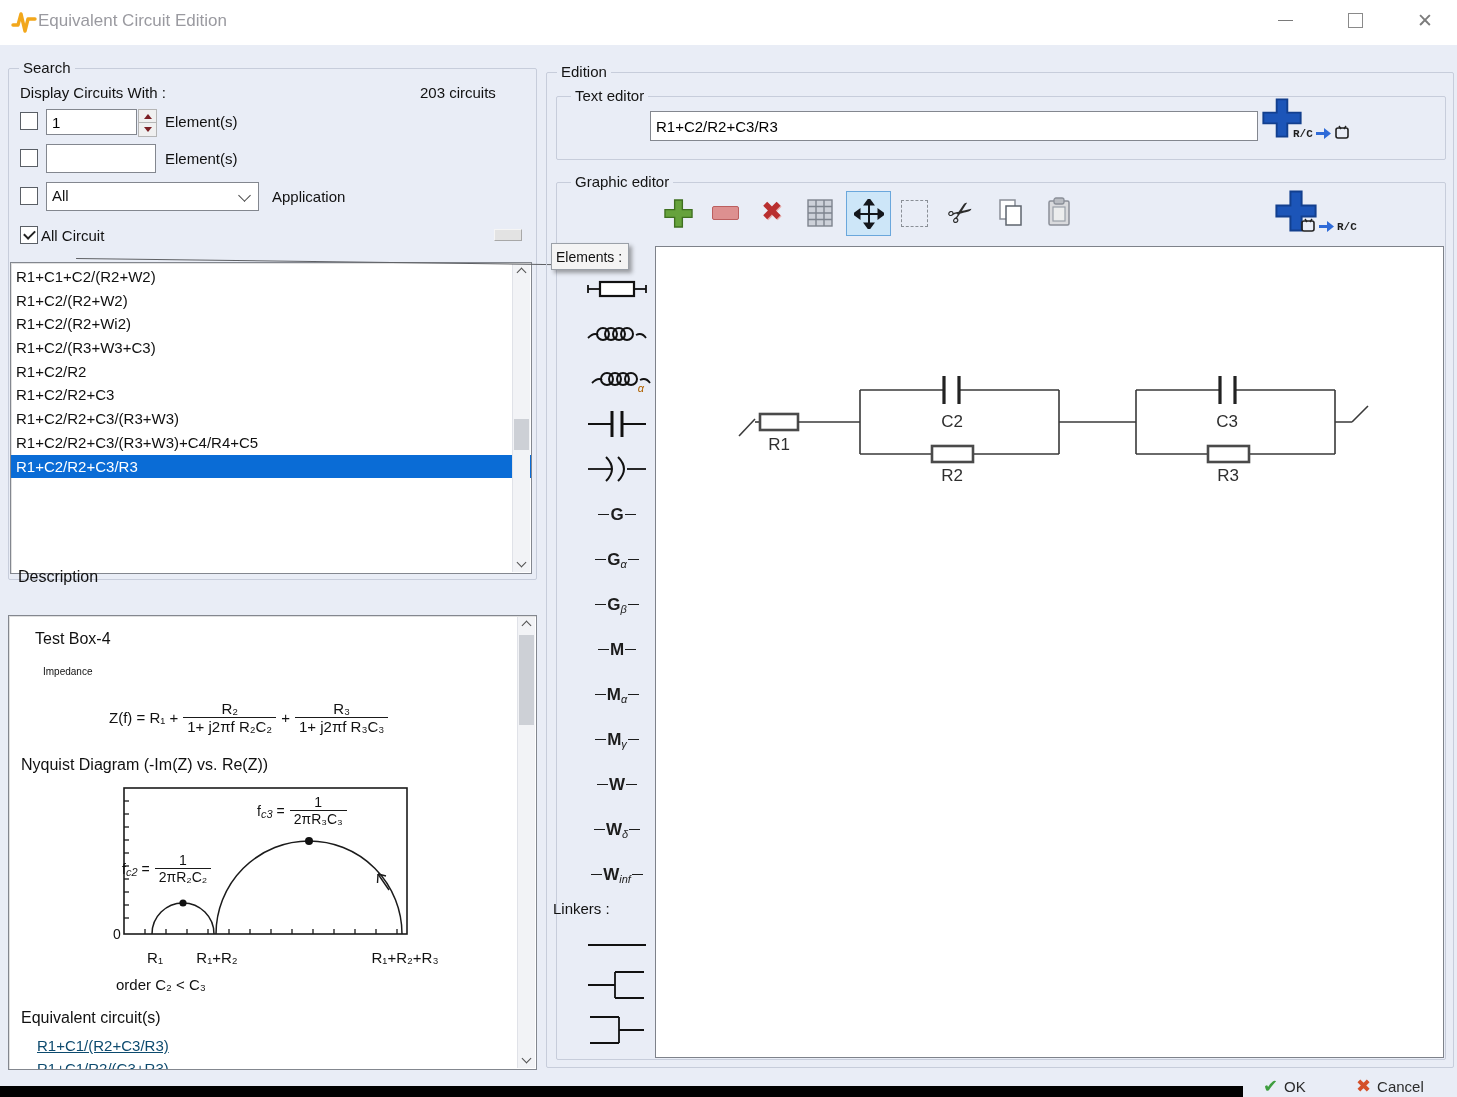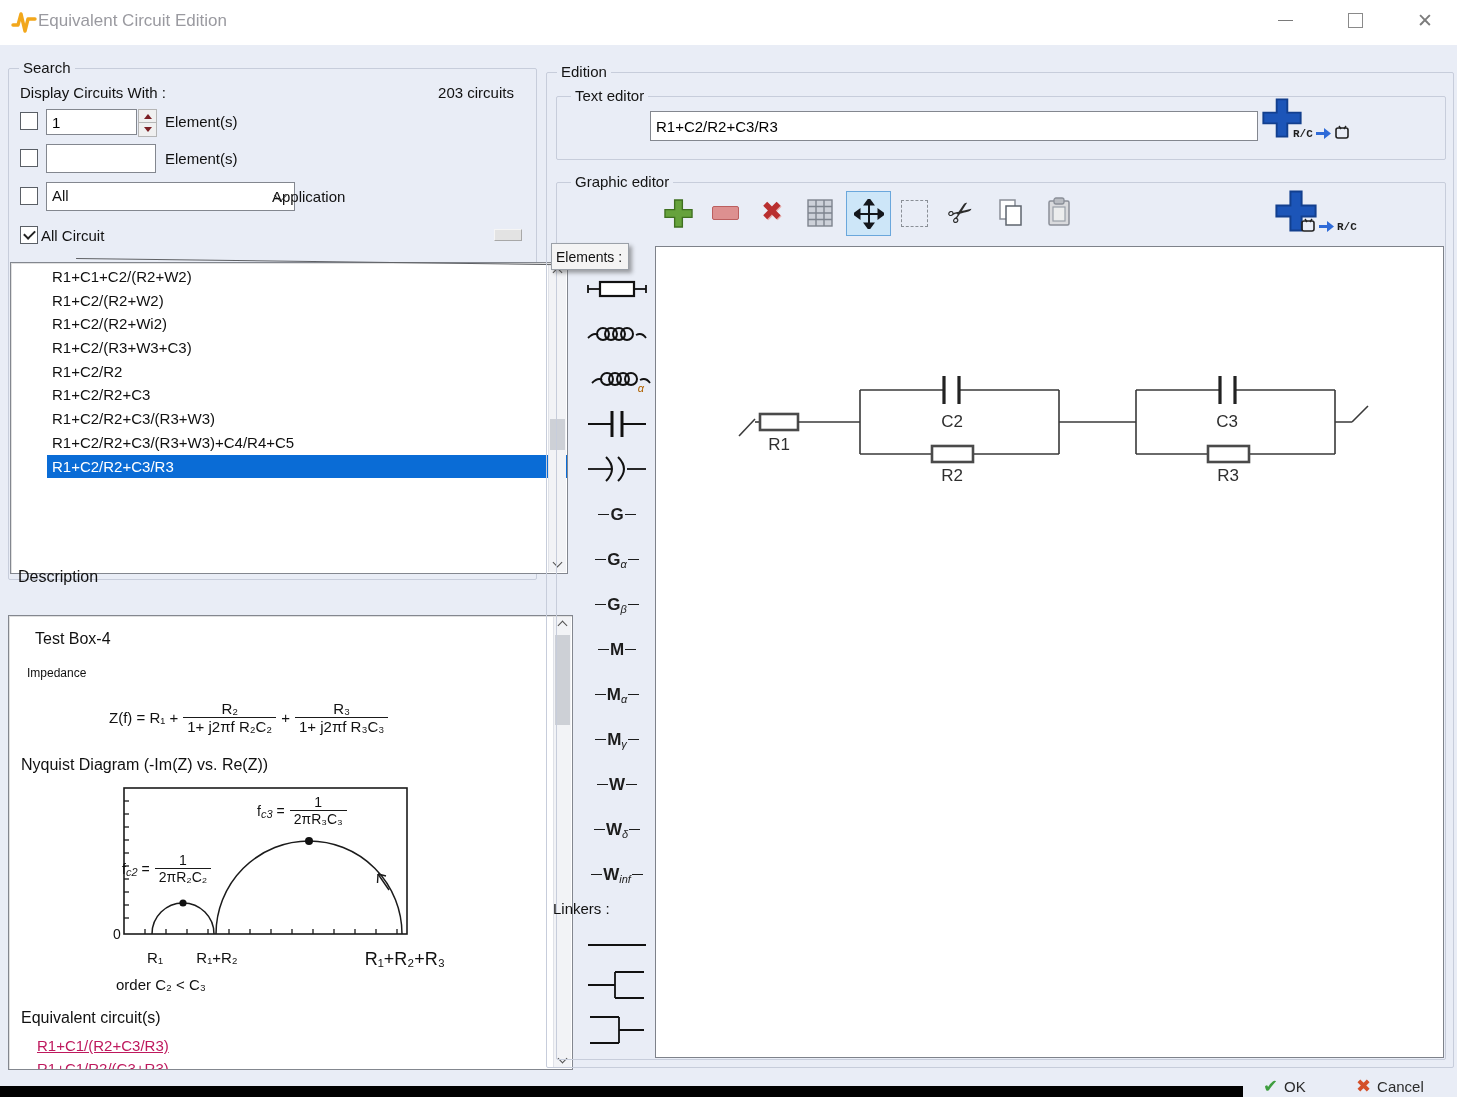--- a/index.html
+++ b/index.html
@@ -16,21 +16,21 @@
   #btn-max .sq{width:13px;height:13px;border:1.4px solid #8a8a8a;}
   #btn-close{font-size:19px;color:#7c7c7c;}
 
   
   #client{position:absolute;left:0;top:45px;width:1457px;height:1052px;background:#e9edf6;}
 
   
   .gb{position:absolute;border:1px solid #c7cddb;border-radius:2px;}
   .gb-label{position:absolute;top:-10px;background:#e9edf6;padding:0 4px;font-size:15px;color:#141414;white-space:nowrap;}
 
-  .sunken{background:#fff;border:1px solid #83878f;box-shadow:inset 1px 1px 0 rgba(0,0,0,.12);padding-left:36px;}
+  .sunken{background:#fff;border:1px solid #83878f;box-shadow:inset 1px 1px 0 rgba(0,0,0,.12);}
 
   
   .cb{position:absolute;width:16px;height:16px;background:#fff;border:1px solid #5a5f66;}
   .cb .tick{position:absolute;left:2.5px;top:3px;width:9px;height:5px;border-left:2px solid #222;border-bottom:2px solid #222;transform:rotate(-45deg);}
 
   
   .spinbtn{position:absolute;left:0;width:17px;height:13px;background:#f0f0f0;border:1px solid #b5b5b5;display:flex;align-items:center;justify-content:center;}
   .tri-up{width:0;height:0;border-left:4px solid transparent;border-right:4px solid transparent;border-bottom:5px solid #7b1f24;}
   .tri-dn{width:0;height:0;border-left:4px solid transparent;border-right:4px solid transparent;border-top:5px solid #7b1f24;}
 
@@ -48,21 +48,21 @@
   .sb{position:absolute;top:1px;right:1px;bottom:1px;width:17px;background:#f2f3f6;border-left:1px solid #e0e2e8;}
   .sb-btn{position:absolute;left:0;width:17px;height:17px;display:flex;align-items:center;justify-content:center;background:#f2f3f6;}
   .sb-btn .chev{width:6px;height:6px;border-color:#505050;}
   .sb-thumb{position:absolute;left:1px;width:15px;background:#cdd0d6;}
 
   
   #desc-panel{left:8px;top:615px;width:527px;height:453px;overflow:hidden;}
   .frac{display:inline-flex;flex-direction:column;align-items:center;margin:0 5px;}
   .frac .den{border-top:1.5px solid #1a1a1a;padding:0 4px;}
   .fc{position:absolute;display:flex;align-items:center;font-size:14px;color:#111;}
-  a.circ-link{color:#be185d;text-decoration:underline;}
+  a.circ-link{color:#0c4a6e;text-decoration:underline;}
 
   
   .tb-btn{position:absolute;display:flex;align-items:center;justify-content:center;}
   .tb-btn.selected{background:#cde6f8;border:1px solid #6aa7dc;}
   .dashed-rect{width:25px;height:25px;border:1.6px dashed #8a8f96;}
   .minus-pill{width:25px;height:12px;background:#dd9090;border:1px solid #bb5f5f;border-radius:2px;}
   .xglyph{font-size:26px;font-weight:bold;color:#b92f2f;text-shadow:1px 1px 0 #e8b0b0;}
   .scissors{font-size:30px;color:#2c2c2c;transform:rotate(-35deg);}
 
   .rc-label{font-size:11px;font-weight:bold;color:#1d1d1d;font-family:Liberation Mono, monospace;}
@@ -108,21 +108,21 @@
       </div>
   </div>
 
   <div id="client"></div>
 
   <div class="gb" style="left:8px;top:68px;width:527px;height:510px;">
     <span class="gb-label" style="left:10px">Search</span>
   </div>
 
   <div class="abs" style="left:20px;top:84px;font-size:15px">Display Circuits With :</div>
-  <div class="abs" style="left:420px;top:84px;width:112px;text-align:center;font-size:15px">203 circuits</div>
+  <div class="abs" style="left:420px;top:84px;width:112px;text-align:left;font-size:15px">203 circuits</div>
 
   <div class="cb" style="left:20px;top:112px"></div>
   <input class="flat abs" style="left: 46px; top: 109px; width: 91px; height: 26px;" value="1">
   <div class="abs" style="left:138px;top:109px;width:17px;height:26px">
     <div class="spinbtn" style="top:0">
         <div class="tri-up"></div>
       </div>
     <div class="spinbtn" style="top:13px">
         <div class="tri-dn"></div>
       </div>
@@ -168,21 +168,21 @@
         </div>
     </div>
   </div>
 
   <div id="artifact-line"></div>
 
   <div class="abs" style="left:18px;top:568px;font-size:16px">Description</div>
   <div class="abs sunken" id="desc-panel">
 
     <div class="abs" style="left:26px;top:14px;font-size:16px">Test Box-4</div>
-    <div class="abs" style="left:18px;top:50px;font-size:12px">Impedance</div>
+    <div class="abs" style="left:34px;top:50px;font-size:10px">Impedance</div>
 
     <div class="abs" style="left:100px;top:84px;display:flex;align-items:center;font-size:15px">
       <span>Z(f) = R₁ +</span>
       <span class="frac">
         <span class="num">R₂</span>
         <span class="den">1+ j2πf R₂C₂</span>
       </span>
       <span>+</span>
       <span class="frac">
         <span class="num">R₃</span>
@@ -244,21 +244,21 @@
         <span class="subsc" style="top:4px">c3</span>
       <span style="margin-left:4px">=</span>
       <span class="frac">
           <span class="num">1</span>
       <span class="den">2πR₃C₃</span>
         </span>
     </div>
 
     <div class="abs" style="left:131px;top:333px;width:30px;text-align:center;font-size:15px">R₁</div>
     <div class="abs" style="left:177px;top:333px;width:62px;text-align:center;font-size:15px">R₁+R₂</div>
-    <div class="abs" style="left:343px;top:333px;width:106px;text-align:center;font-size:18px">R₁+R₂+R₃</div>
+    <div class="abs" style="left:343px;top:333px;width:106px;text-align:center;font-size:15px">R₁+R₂+R₃</div>
     <div class="abs" style="left:107px;top:360px;font-size:15px">order C₂ &lt; C₃</div>
 
     <div class="abs" style="left:12px;top:393px;font-size:16px">Equivalent circuit(s)</div>
     <a class="circ-link abs" style="left:28px;top:421px" href="#">R1+C1/(R2+C3/R3)</a>
     <a class="circ-link abs" style="left:28px;top:444px" href="#">R1+C1/R2/(C3+R3)</a>
 
     <div class="sb">
       <div class="sb-btn" style="top:0">
           <span class="chev up"></span>
         </div>

